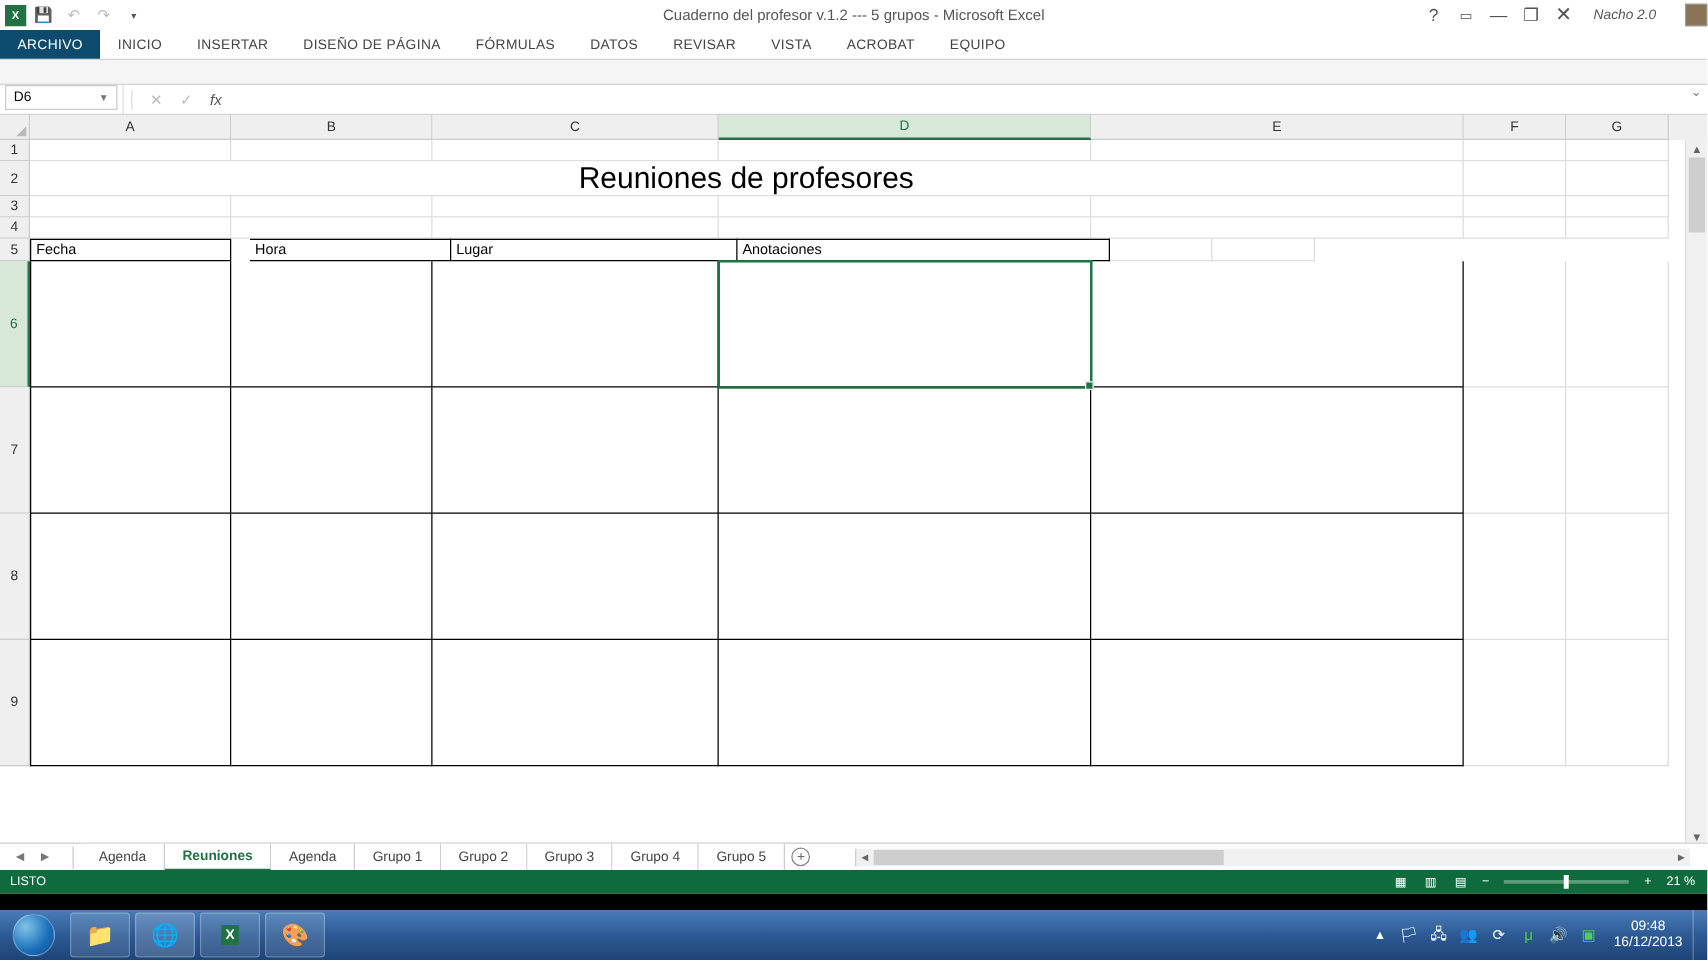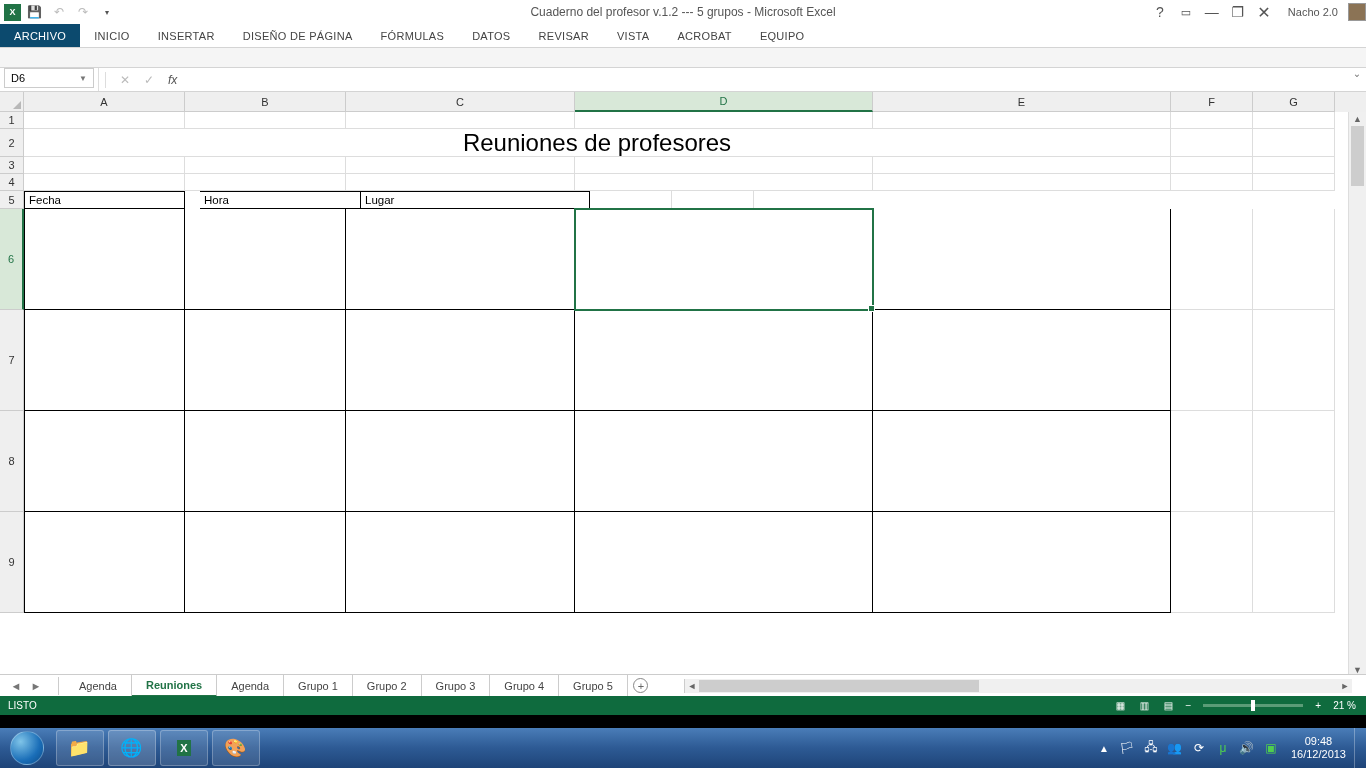--- a/index.html
+++ b/index.html
@@ -7,21 +7,21 @@
 
 
 .title-bar { height: 24px; background: #fff; display: flex; align-items: center; position: relative; }
 .qat { display: flex; align-items: center; gap: 4px; padding-left: 4px; }
 .app-icon { width: 17px; height: 17px; background: #217346; color: #fff; font-size: 9px; font-weight: bold; display: flex; align-items: center; justify-content: center; }
 .qat-btn { width: 20px; height: 20px; display: flex; align-items: center; justify-content: center; color: #555; cursor: pointer; }
 .qat-btn.disabled { color: #bbb; }
 .title-text { position: absolute; left: 0; right: 0; text-align: center; font-size: 12px; color: #555; pointer-events: none; }
 .win-controls { position: absolute; right: 0; display: flex; align-items: center; gap: 2px; }
 .win-btn { width: 24px; height: 20px; display: flex; align-items: center; justify-content: center; color: #555; cursor: pointer; font-size: 14px; }
-.user-name { font-size: 11px; color: #555; margin-right: 8px; }
+.user-name { font-size: 11px; color: #555; margin-right: 21px; font-style: italic; }
 .user-avatar { width: 18px; height: 18px; background: #8b7355; border: 1px solid #999; }
 
 
 .ribbon-tabs { height: 24px; background: #fff; display: flex; align-items: stretch; border-bottom: 1px solid #d4d4d4; }
 .ribbon-tab { padding: 0 14px; display: flex; align-items: center; font-size: 11px; color: #444; cursor: pointer; text-transform: uppercase; letter-spacing: 0.3px; }
 .ribbon-tab.file { background: #0c4a6e; color: #fff; }
 
 
 .ribbon-body { height: 20px; background: #f5f5f5; border-bottom: 1px solid #d4d4d4; }
 
@@ -199,20 +199,21 @@
       <div class="cell" style="width:298px;"></div>
       <div class="cell" style="width:82px;"></div>
       <div class="cell" style="width:82px;"></div>
     </div>
 
     <div style="display:flex;height:18px;">
       <div class="row-header">5</div>
       <div class="hdr-cell" style="width:161px;">Fecha</div>
       <div class="hdr-cell" style="width:161px;border-left:none;margin-left:15px;">Hora</div>
       <div class="hdr-cell" style="width:229px;border-left:none;">Lugar</div>
+      <div class="hdr-cell" style="width:298px;border-left:none;">Anotaciones</div>
       <div class="cell" style="width:82px;"></div>
       <div class="cell" style="width:82px;"></div>
     </div>
 
     <div style="display:flex;height:101px;">
       <div class="row-header active">6</div>
       <div class="data-cell" style="width:161px;border-top:none;"></div>
       <div class="data-cell" style="width:161px;border-top:none;border-left:none;"></div>
       <div class="data-cell" style="width:229px;border-top:none;border-left:none;"></div>
       <div class="data-cell selected-cell" style="width:298px;border-top:none;border-left:none;"></div>

